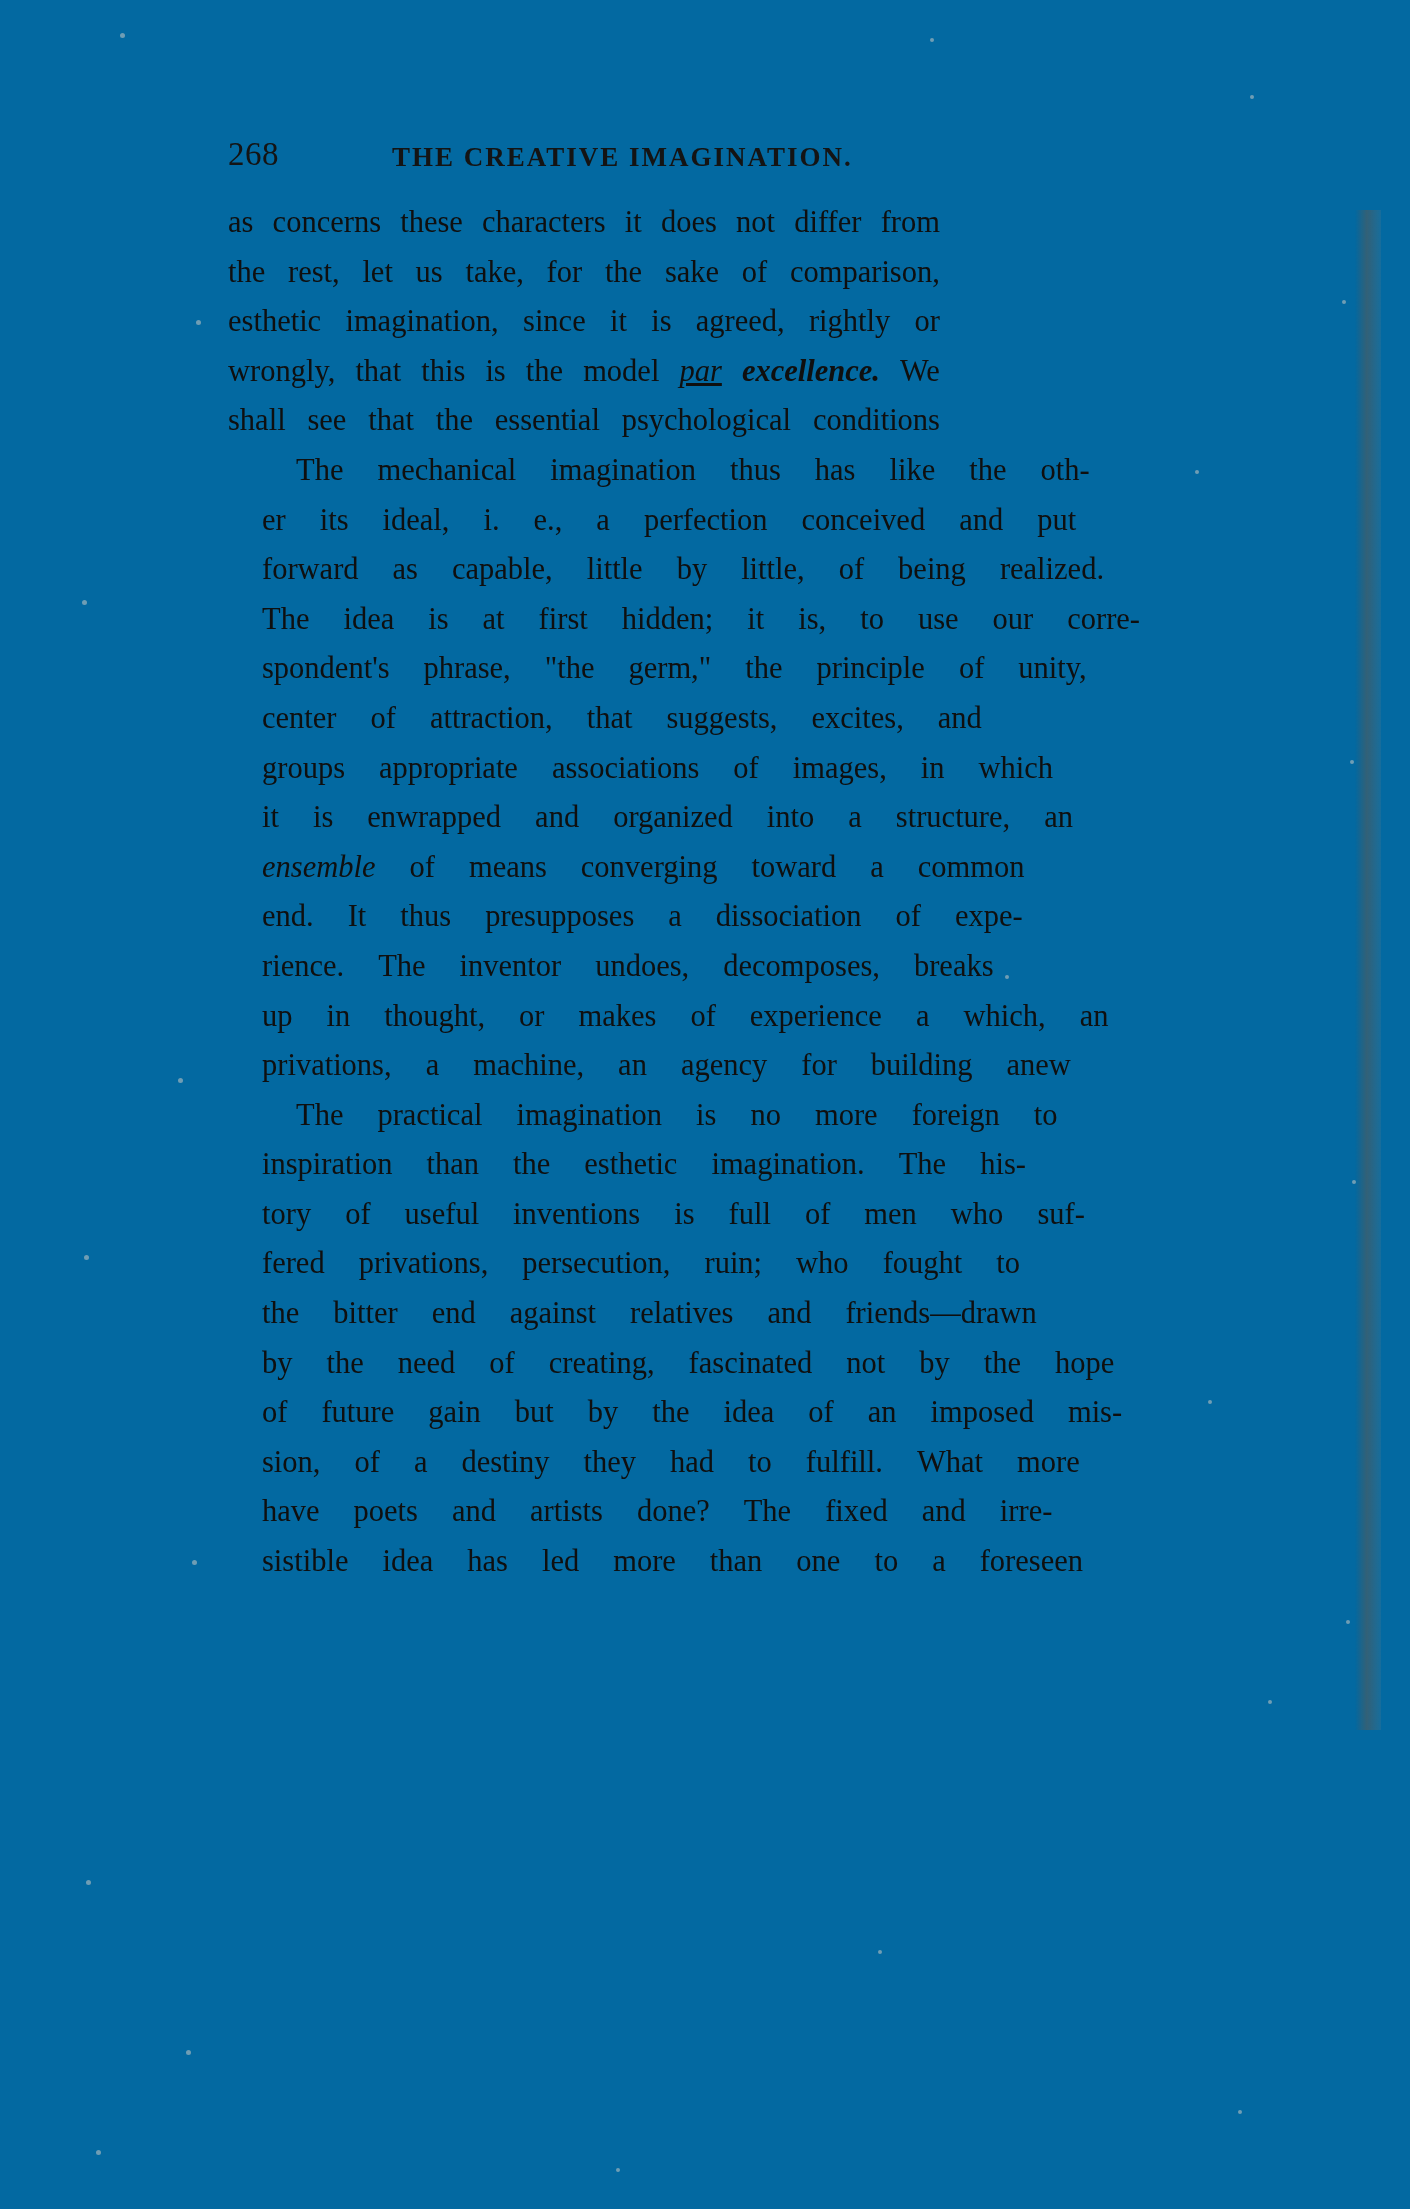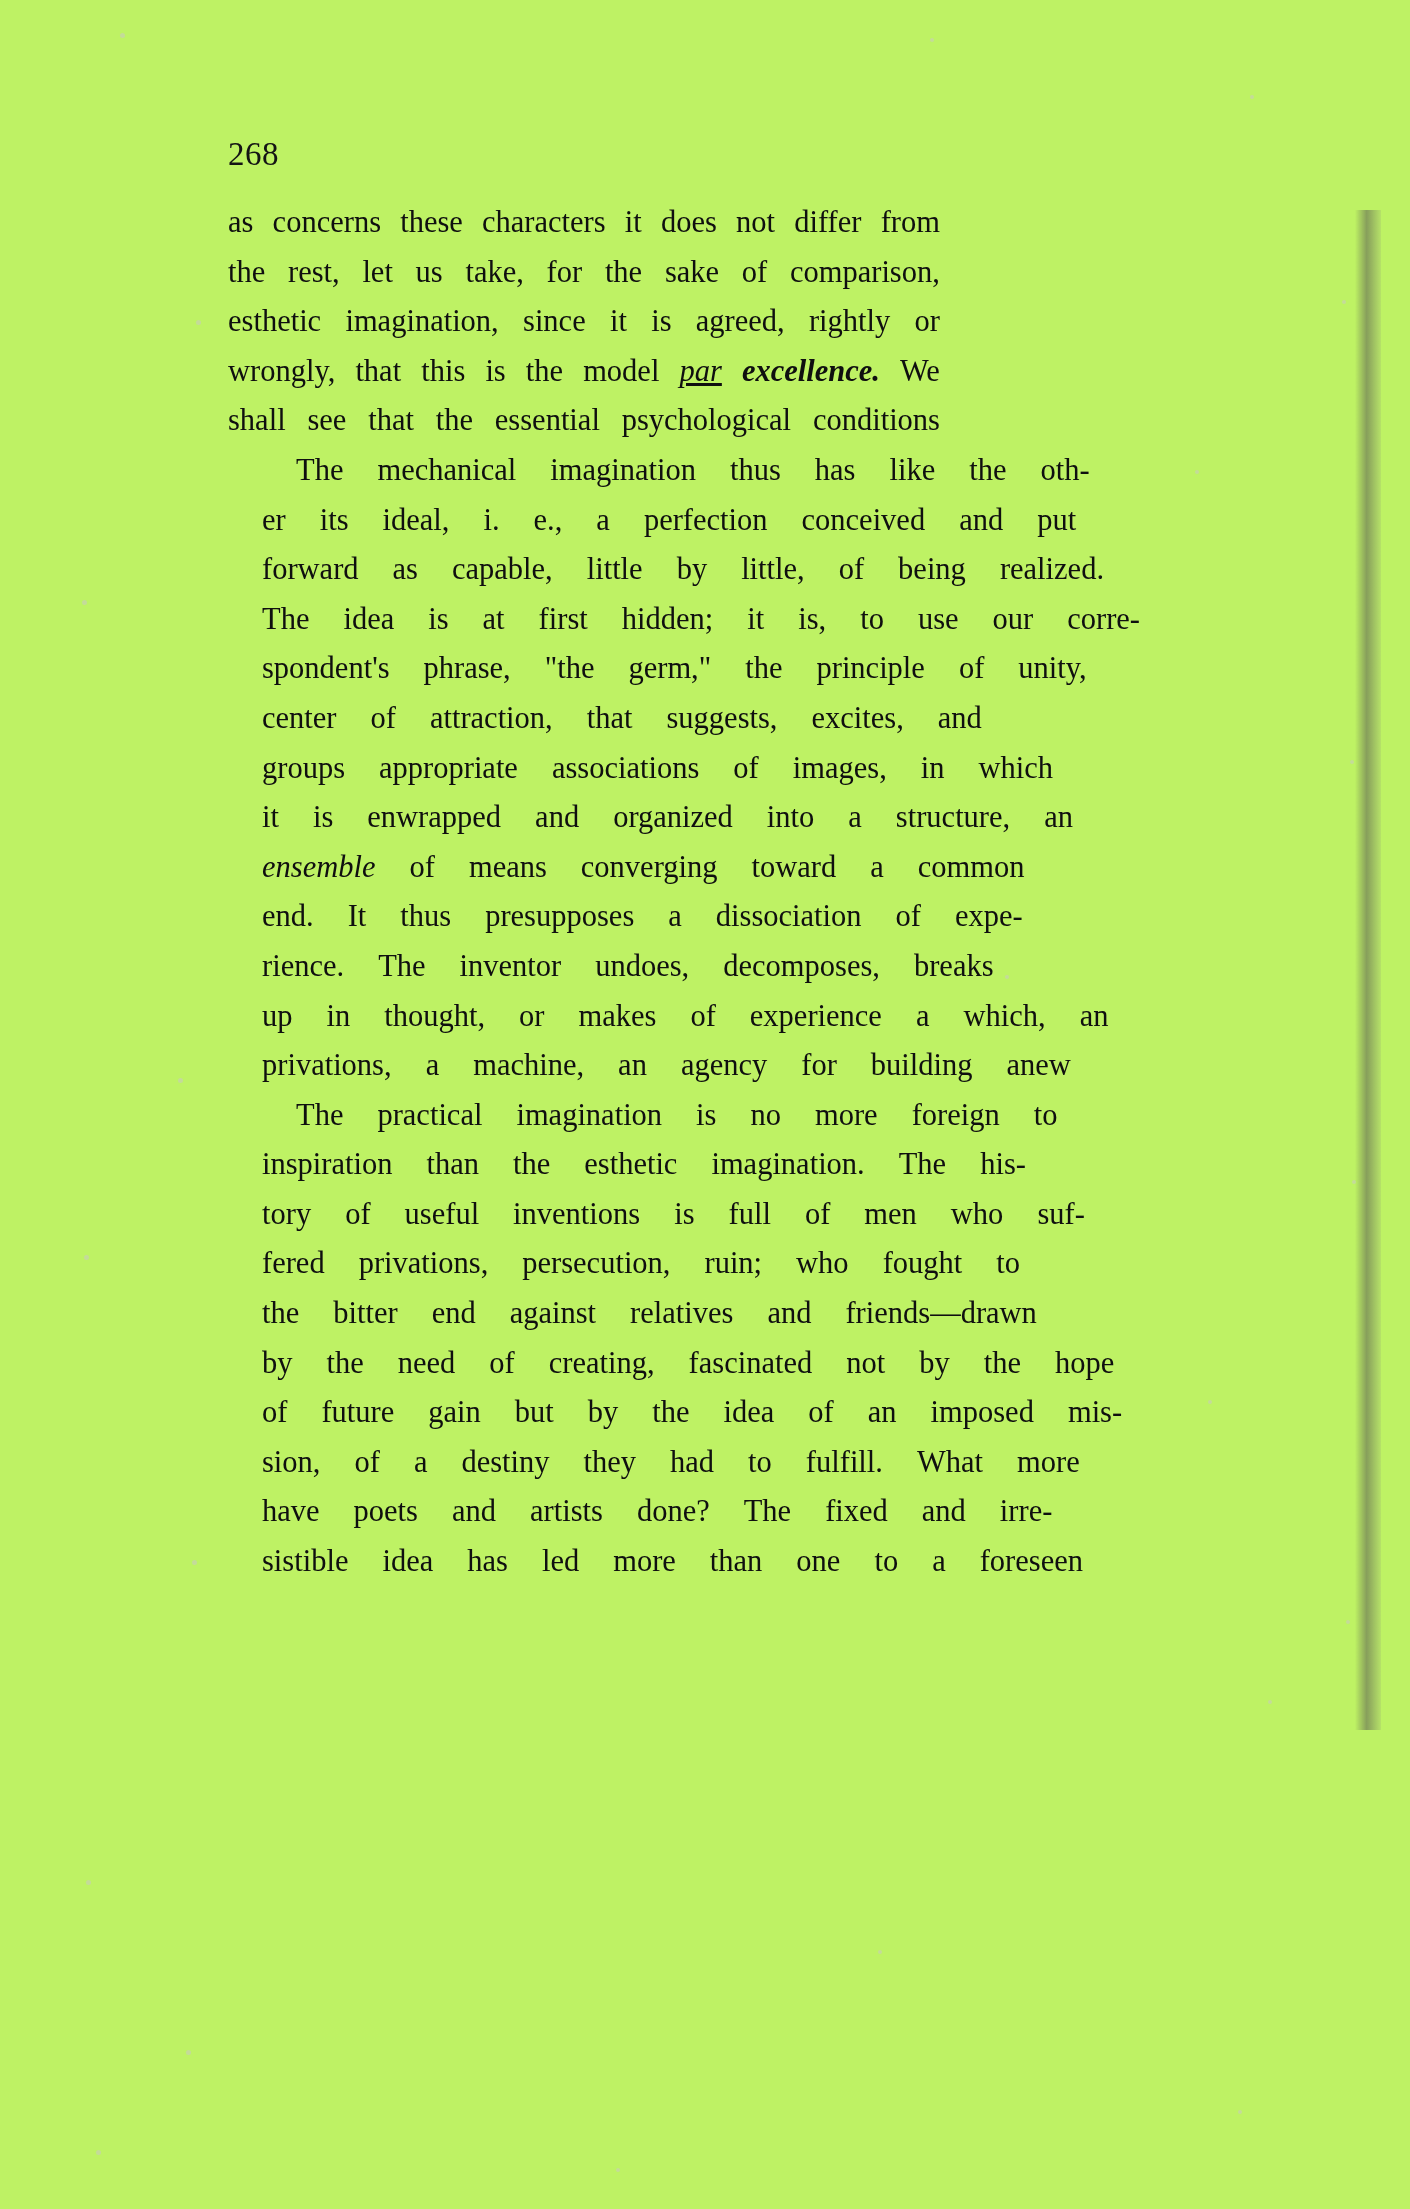--- a/index.html
+++ b/index.html
@@ -13,21 +13,21 @@
     position: relative;
     font-family: "Liberation Serif", serif;
     color: #111111;
     overflow: hidden;
   }
   .page {
     position: absolute;
     top: 0; left: 0;
     width: 1410px;
     height: 2209px;
-    background: #bef264;
+    background: #0369a1;
   }
   
   .speckle {
     position: absolute;
     background: #c9c9c4;
     border-radius: 50%;
     opacity: .55;
   }
   .gutter-shadow {
     position: absolute;
@@ -87,20 +87,21 @@
   .line.just > span { white-space: pre; }
 </style>
 </head>
 <body>
 
 <div class="page">
 
   <div class="gutter-shadow"></div>
 
   <div class="folio">268</div>
+  <div class="running-head">THE CREATIVE IMAGINATION.</div>
 
   <div class="body-text">
     <p class="para" id="p1">
         <span class="line just">
           <span>as</span>
           <span>concerns</span>
           <span>these</span>
           <span>characters</span>
           <span>it</span>
           <span>does</span>

